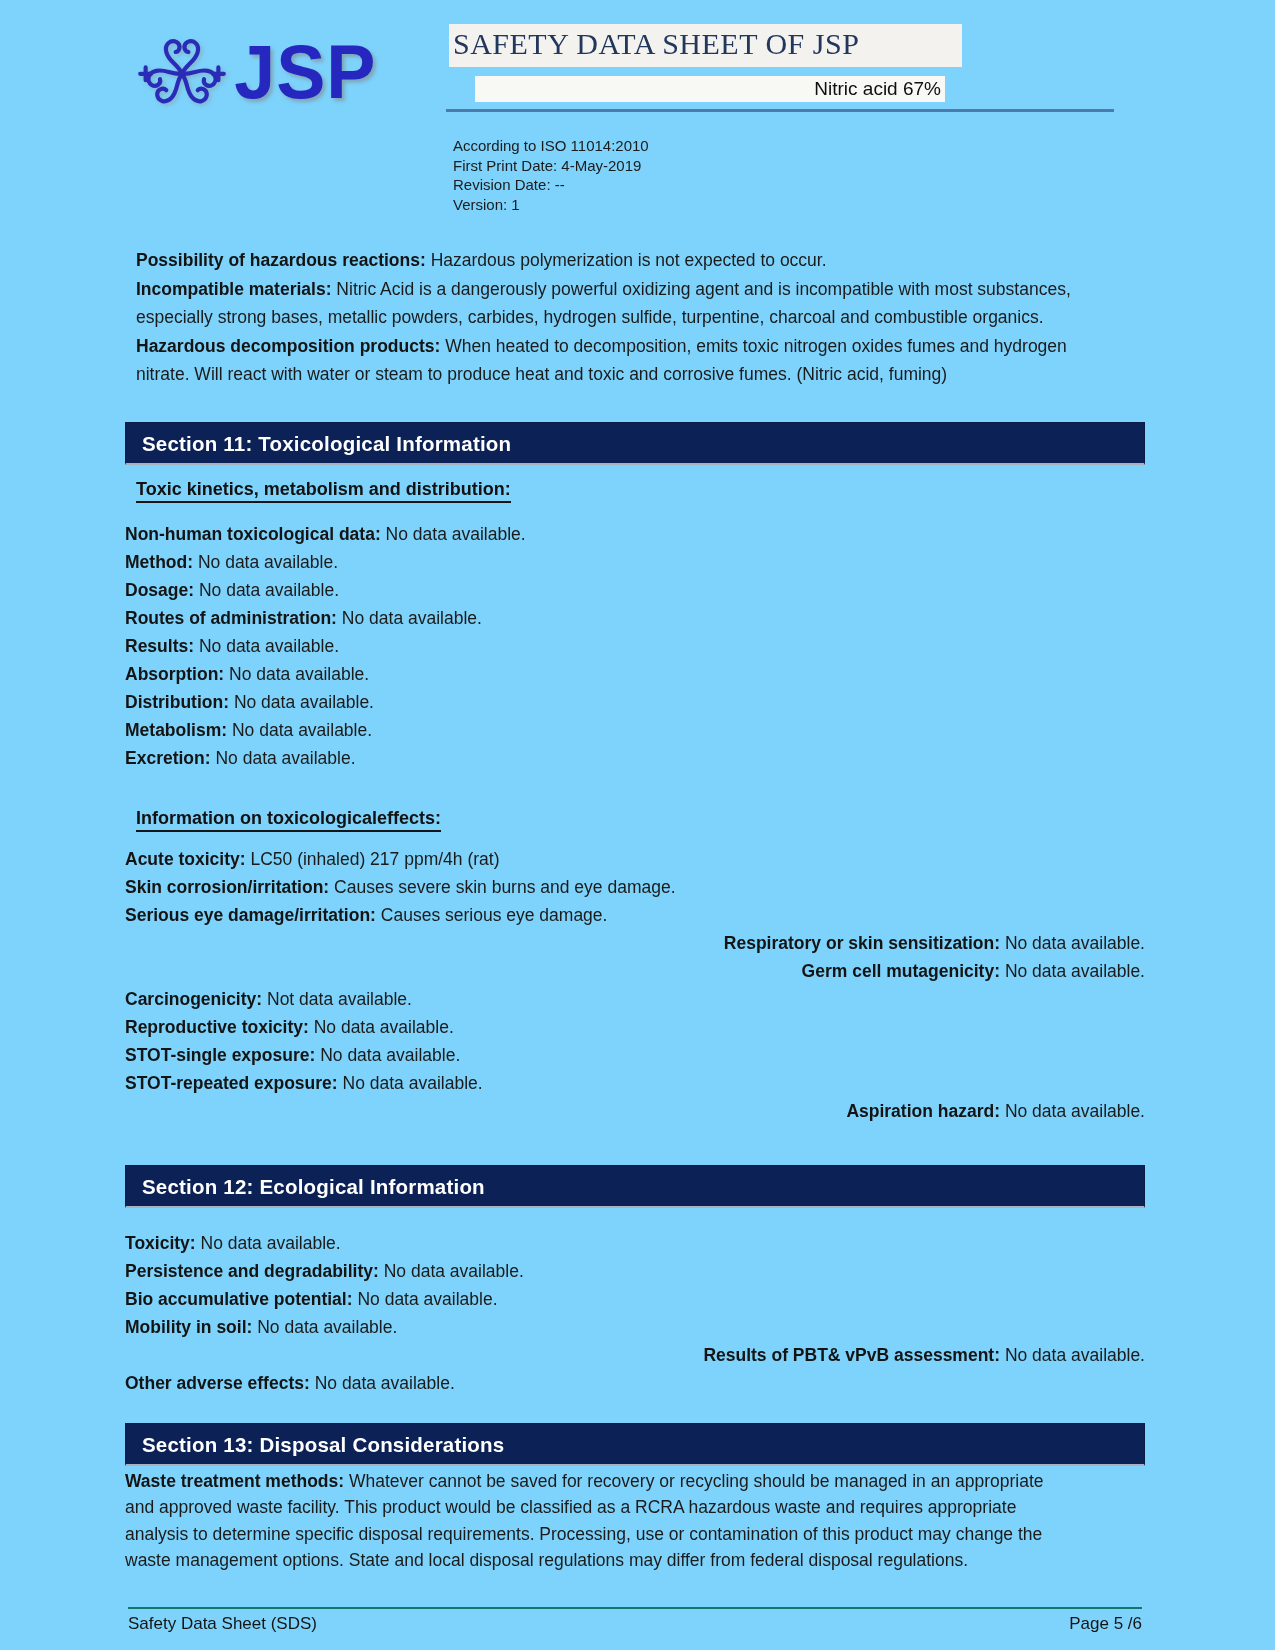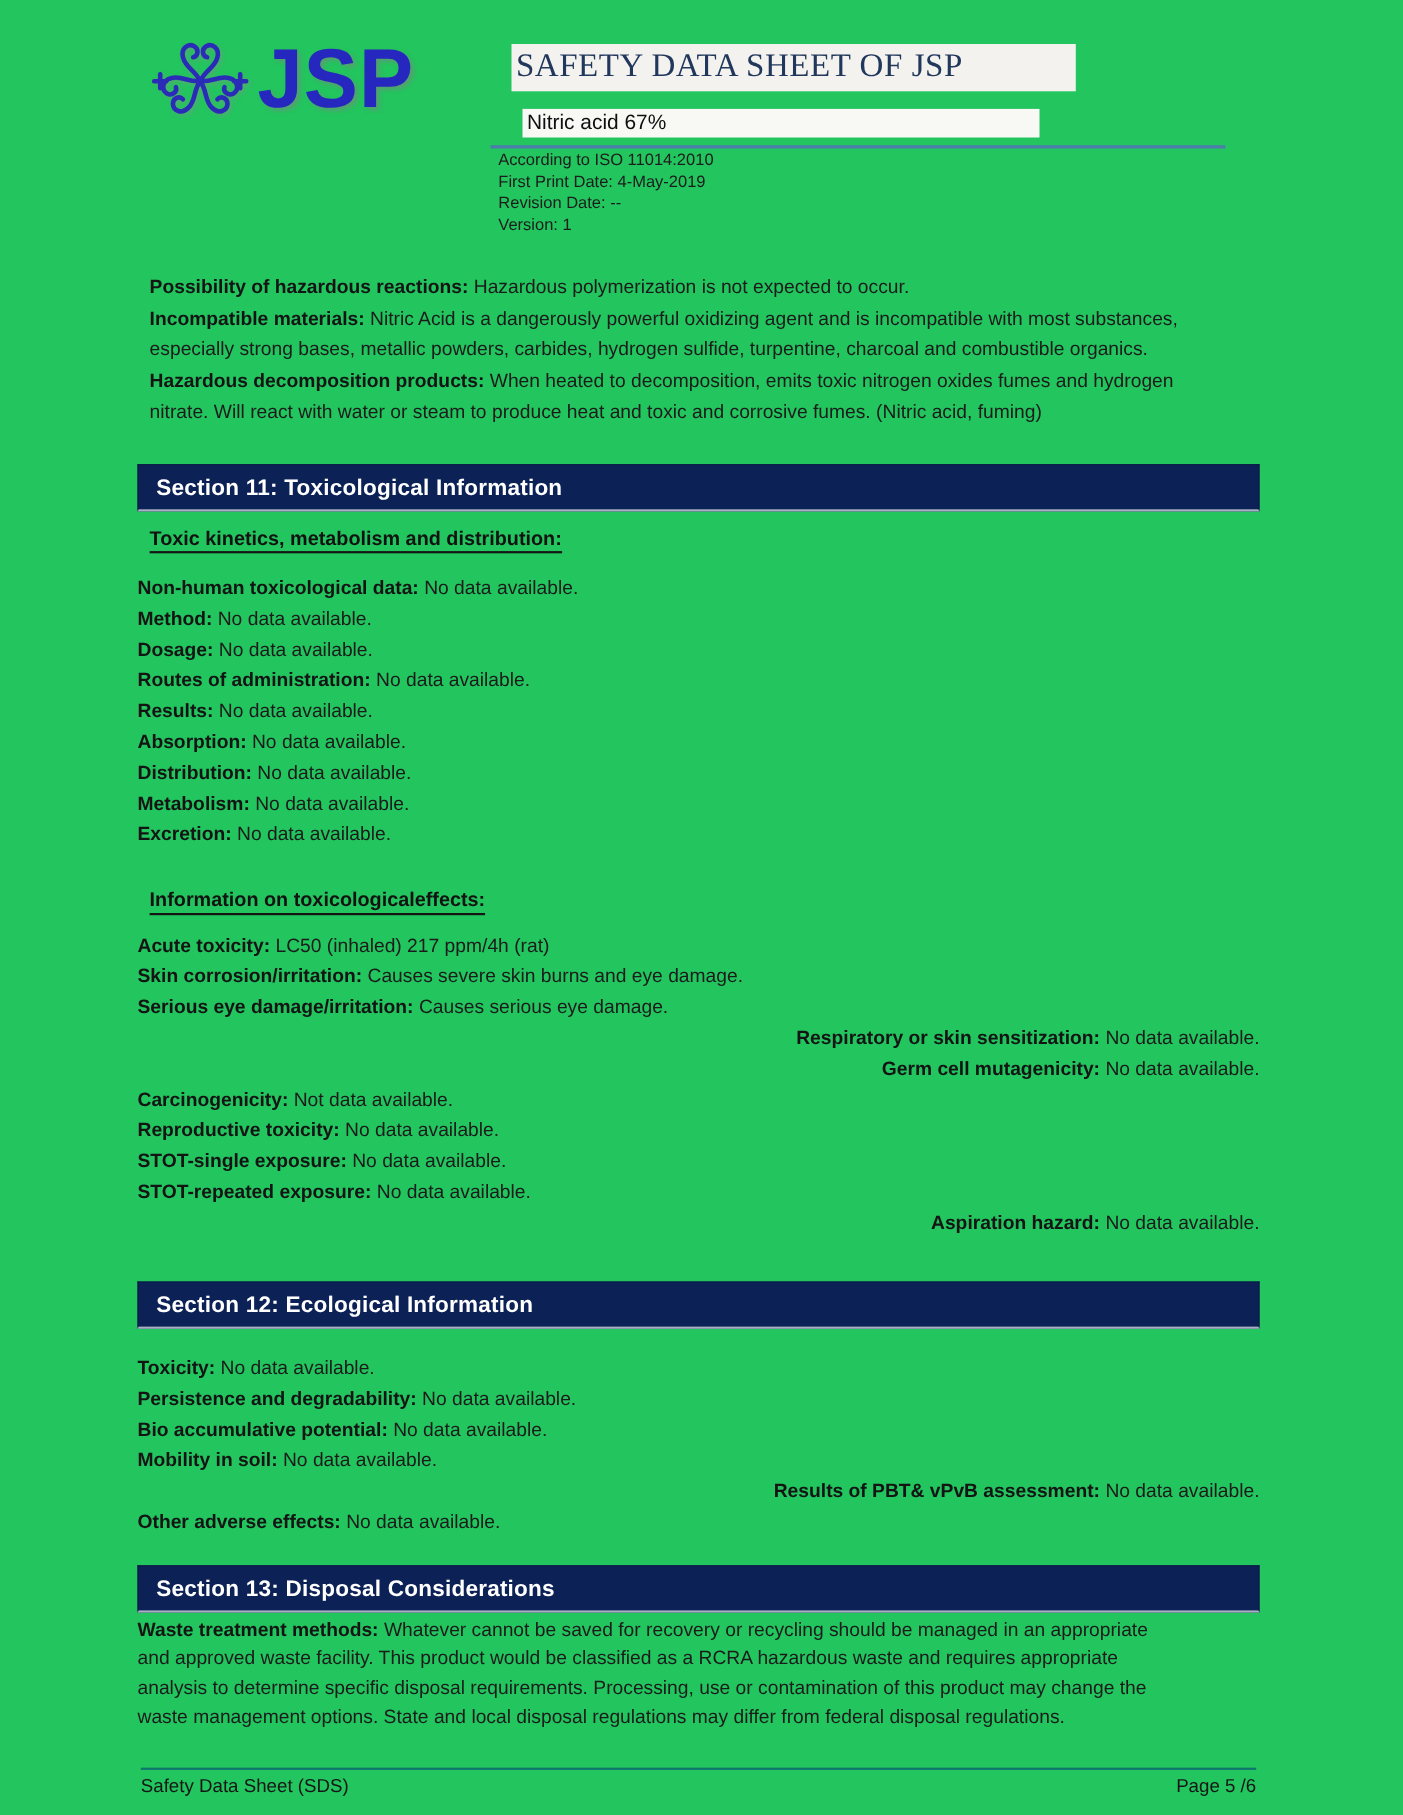--- a/index.html
+++ b/index.html
@@ -1,39 +1,39 @@
 <!DOCTYPE html>
 <html><head>
 <meta charset="utf-8">
 <style>
   html,body{margin:0;padding:0;}
   body{
     width:1275px;height:1650px;background:#ffffff;
     font-family:"Liberation Sans","DejaVu Sans",sans-serif;
     color:#1b1b1b;-webkit-font-smoothing:antialiased;
   }
-  .page{position:relative;width:1275px;height:1650px;overflow:hidden;background:#22c55e;}
+  .page{position:relative;width:1275px;height:1650px;overflow:hidden;background:#7dd3fc;}
 
   
   .logo{position:absolute;left:136px;top:22px;display:flex;align-items:center;}
   .logo-mark{flex:0 0 auto;filter:drop-shadow(2px 2px 2px rgba(140,140,140,.45));}
   .logo-text{
     font-size:76px;font-weight:bold;color:#2527be;line-height:.9;
     letter-spacing:1px;margin-left:4px;transform:scaleX(.97);
     text-shadow:3px 3px 4px rgba(130,130,130,.55);
   }
   .title-block{position:absolute;left:449px;top:24px;}
   .doc-title{
-    margin:16px;font-family:"Liberation Serif","DejaVu Serif",serif;font-weight:normal;
+    margin:0;font-family:"Liberation Serif","DejaVu Serif",serif;font-weight:normal;
     font-size:30px;color:#21375c;letter-spacing:.5px;
     background:#f3f2ee;width:505px;padding:3px 4px 6px 4px;
   }
   .product{
     margin:9px 0 0 26px;font-size:19px;color:#0f0f0f;
-    background:#f8f8f5;width:462px;padding:2px 4px;
+    background:#f8f8f5;width:462px;padding:2px 4px;text-align:right;
   }
   .title-rule{margin-top:7px;margin-left:-3px;width:668px;height:3px;background:#4d7cac;}
   .meta{position:absolute;left:453px;top:136px;font-size:15px;line-height:19.5px;color:#1c1c1c;}
 
   
   .content{position:absolute;left:125px;top:246px;width:1020px;}
   .content p{margin:0;}
   .intro p,.item{font-size:17.5px;line-height:28.5px;margin-left:11px;}
   .item{line-height:28px;}
   .line2{display:block;white-space:nowrap;}

